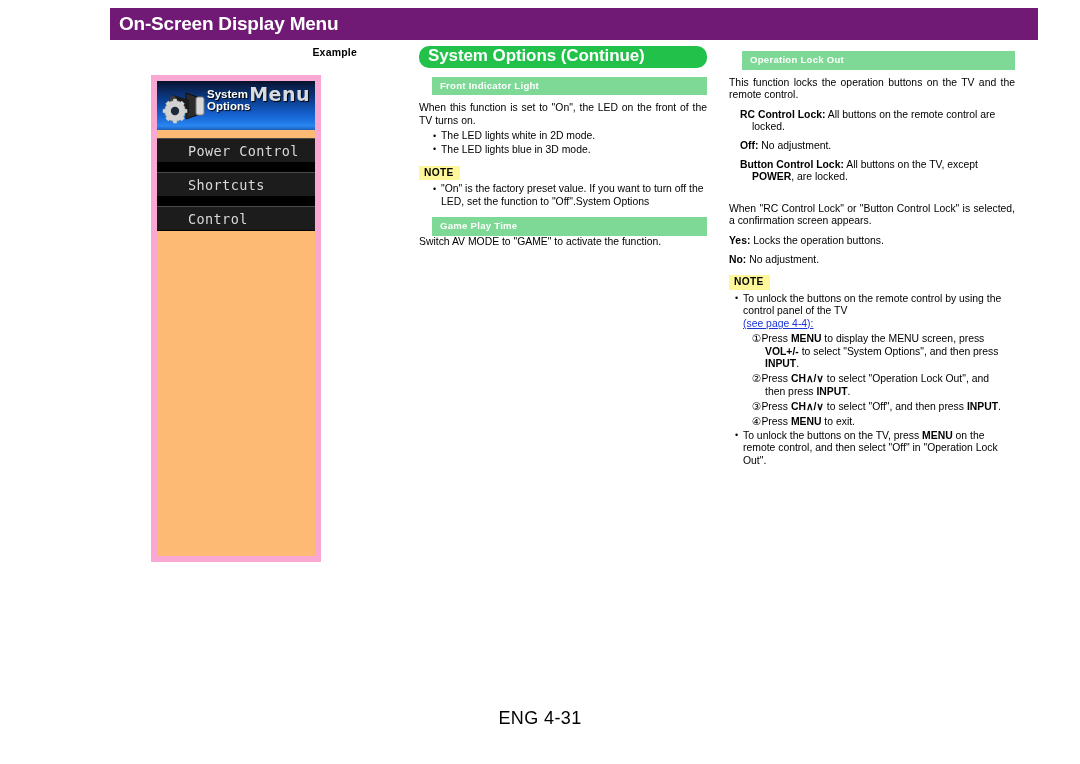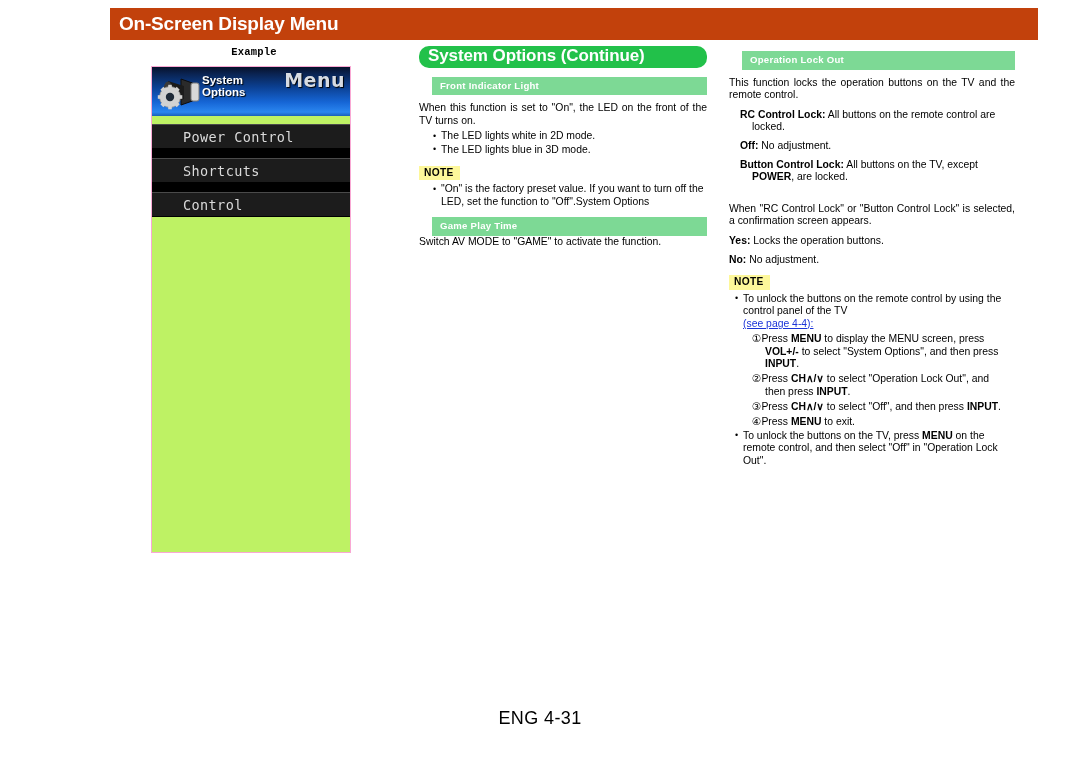--- a/index.html
+++ b/index.html
@@ -16,21 +16,21 @@
     overflow: hidden;
   }
 
   
   #title-bar {
     position: absolute;
     left: 110px;
     top: 8px;
     width: 928px;
     height: 32px;
-    background: #c2410c;
+    background: #701a75;
     display: flex;
     align-items: center;
   }
   #title-bar .title-text {
     color: #ffffff;
     font-size: 19px;
     font-weight: bold;
     letter-spacing: -0.2px;
     padding-left: 9px;
   }
@@ -44,34 +44,33 @@
   }
 
   
   #left-col {
     position: absolute;
     left: 151px;
     top: 0px;
     width: 206px;
   }
   #example-label {
-    text-align: center;
+    text-align: right;
     font-size: 10.5px;
     font-weight: bold;
     letter-spacing: 0.2px;
-    margin-bottom: 8px;
-    font-family: Liberation Mono, monospace;
+    margin-bottom: 17px;
   }
   #tv-screen {
-    width: 200px;
+    width: 170px;
     height: 487px;
-    background: #bef264;
+    background: #fdba74;
     position: relative;
     overflow: hidden;
-    border: 1px solid #f9a8d4;
+    border: 6px solid #f9a8d4;
     box-sizing: border-box;
   }
   #tv-header {
     height: 49px;
     position: relative;
     background: linear-gradient(to bottom,
         #07122b 0%, #0a2351 14%, #0b3f90 40%, #1666d6 72%, #2a86f0 92%, #1a5fb8 100%);
     overflow: hidden;
   }
   #tv-header .tv-icon {

